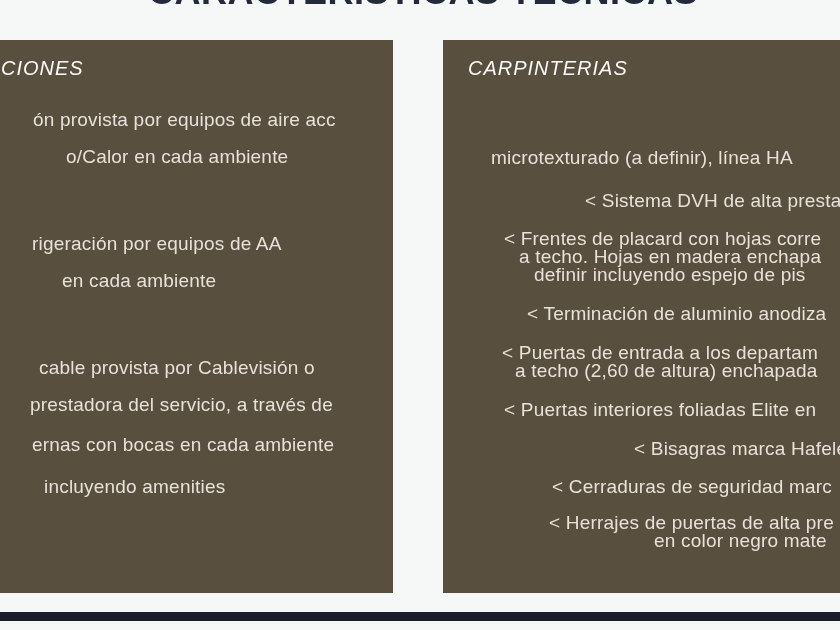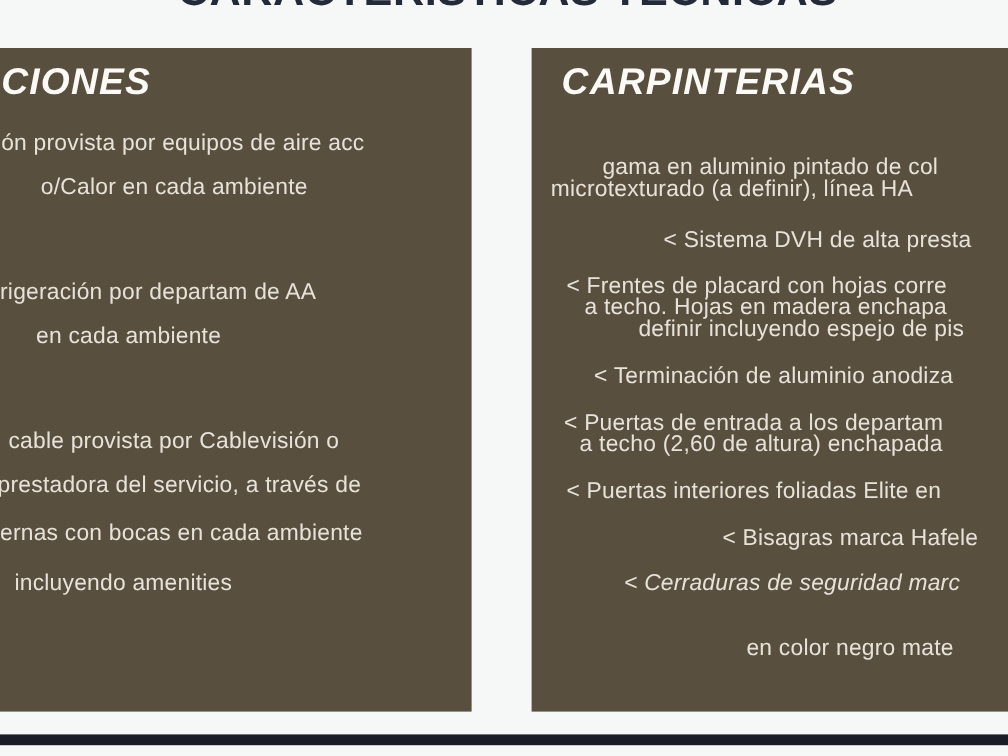--- a/index.html
+++ b/index.html
@@ -36,73 +36,74 @@
     position:absolute;
     top:40px;height:553px;
     background:var(--panel-bg);
     overflow:hidden;
   }
   .panel-left{left:0;width:393px;}
   .panel-right{left:443px;width:397px;}
   .panel-title{
     position:absolute;
     margin:0;
-    font-size:31px;line-height:36px;
-    font-weight:bold;font-style:italic;
+    font-size:20px;line-height:36px;
+    font-weight:normal;font-style:italic;
     letter-spacing:1px;
     color:var(--panel-title);
     white-space:nowrap;
   }
   .panel-left .panel-title{left:1px;top:10px;}
   .panel-right .panel-title{left:25px;top:10px;}
   .spec-line{
     position:absolute;
     font-size:19px;line-height:20px;
     letter-spacing:0.2px;
     color:var(--panel-text);
     white-space:nowrap;
+    padding-left:32px;
   }
   .bottom-rule{
     position:absolute;
     left:0;top:612px;
     width:840px;height:9px;
     background:var(--dark-accent);
   }
 </style>
 </head>
 <body>
 
 <div class="stage">
 
   <h1 class="top-title">CARACTERISTICAS TECNICAS</h1>
 
   <section class="panel panel-left">
     <h2 class="panel-title">CIONES</h2>
     <div class="spec-line" style="left:1px;top:70px;">ón provista por equipos de aire acc</div>
     <div class="spec-line" style="left:1px;top:107px;margin-left:33px;">o/Calor en cada ambiente</div>
-    <div class="spec-line" style="left:0px;top:194px;">rigeración por departam de AA</div>
+    <div class="spec-line" style="left:0px;top:194px;">rigeración por equipos de AA</div>
     <div class="spec-line" style="left:30px;top:231px;">en cada ambiente</div>
     <div class="spec-line" style="left:7px;top:318px;">cable provista por Cablevisión o</div>
     <div class="spec-line" style="left:-2px;top:355px;">prestadora del servicio, a través de</div>
     <div class="spec-line" style="left:0px;top:395px;">ernas con bocas en cada ambiente</div>
     <div class="spec-line" style="left:12px;top:437px;">incluyendo amenities</div>
   </section>
 
   <section class="panel panel-right">
     <h2 class="panel-title">CARPINTERIAS</h2>
-    <div class="spec-line" style="left:59px;top:90px;">gama en aluminio pintado de col</div>
     <div class="spec-line" style="left:16px;top:108px;">microtexturado (a definir), línea HA</div>
     <div class="spec-line" style="left:110px;top:151px;">&lt; Sistema DVH de alta presta</div>
     <div class="spec-line" style="left:29px;top:189px;">&lt; Frentes de placard con hojas corre</div>
     <div class="spec-line" style="left:44px;top:207px;">a techo. Hojas en madera enchapa</div>
-    <div class="spec-line" style="left:59px;top:225px;margin-left:30px;">definir incluyendo espejo de pis</div>
+    <div class="spec-line" style="left:59px;top:225px;">definir incluyendo espejo de pis</div>
     <div class="spec-line" style="left:27px;top:303px;">&lt; Puertas de entrada a los departam</div>
     <div class="spec-line" style="left:52px;top:264px;">&lt; Terminación de aluminio anodiza</div>
     <div class="spec-line" style="left:40px;top:321px;">a techo (2,60 de altura) enchapada</div>
     <div class="spec-line" style="left:29px;top:360px;">&lt; Puertas interiores foliadas Elite en</div>
     <div class="spec-line" style="left:159px;top:399px;">&lt; Bisagras marca Hafele</div>
-    <div class="spec-line" style="left:77px;top:437px;font-style:italic;">&lt; Cerraduras de seguridad marc</div>
+    <div class="spec-line" style="left:77px;top:437px;">&lt; Cerraduras de seguridad marc</div>
+    <div class="spec-line" style="left:74px;top:473px;">&lt; Herrajes de puertas de alta pre</div>
     <div class="spec-line" style="left:179px;top:491px;">en color negro mate</div>
   </section>
 
   <div class="bottom-rule"></div>
 
 </div>
 
 </body></html>

